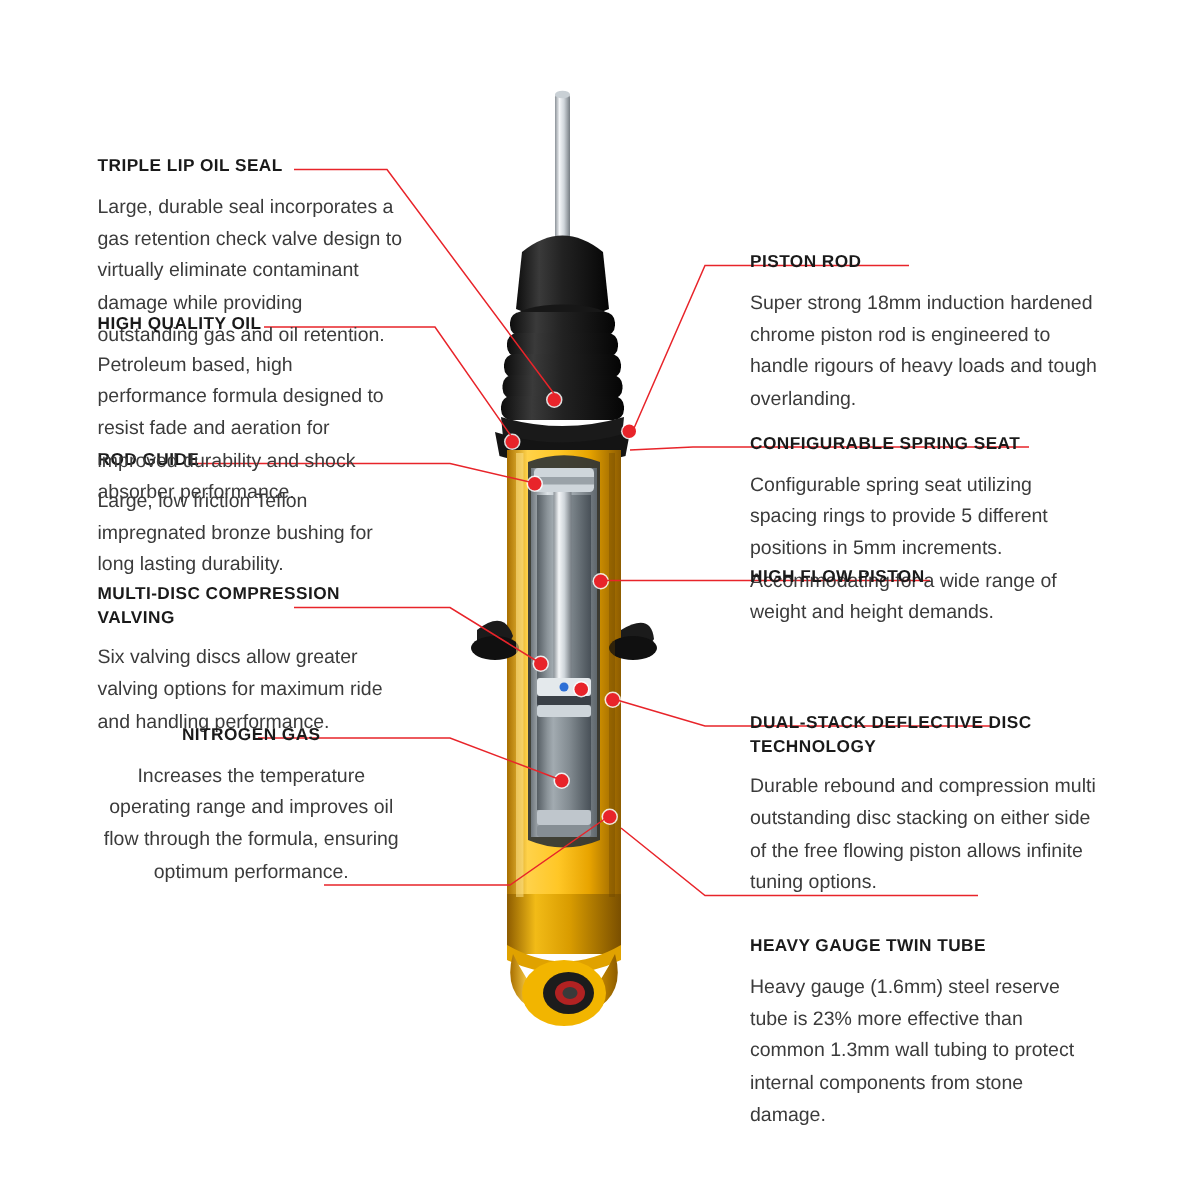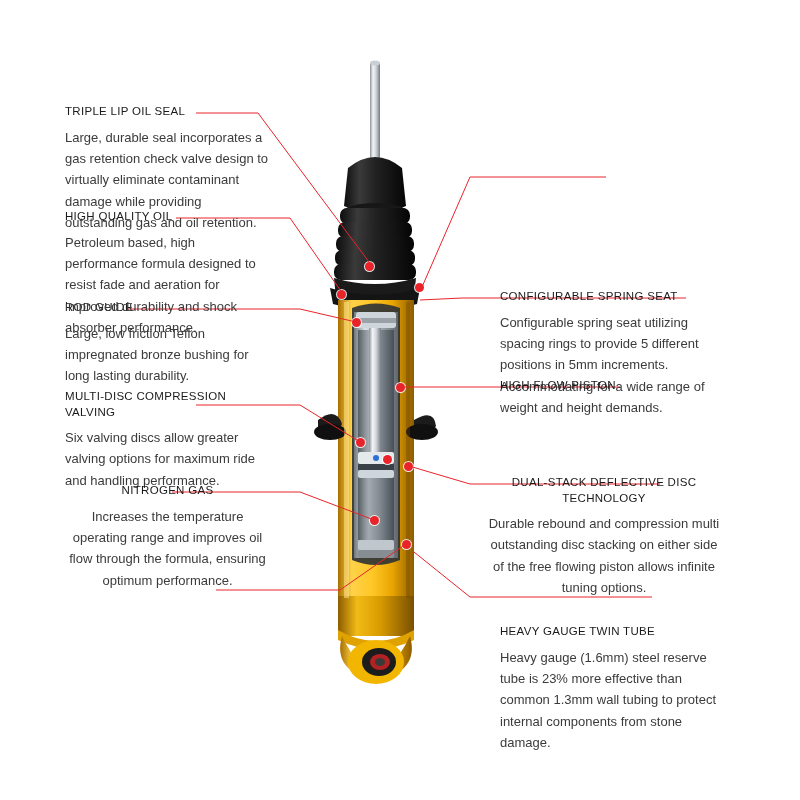--- a/index.html
+++ b/index.html
@@ -14,21 +14,21 @@
     background: #ffffff;
     font-family: "Liberation Sans", sans-serif;
     overflow: hidden;
   }
   .callout {
     position: absolute;
     width: 205px;
   }
   .callout .title {
     font-size: 11.5px;
-    font-weight: normal;
+    font-weight: bold;
     color: #1a1a1a;
     letter-spacing: 0.3px;
     line-height: 1.35;
     text-transform: uppercase;
     margin: 0 0 7px 0;
   }
   .callout .body {
     font-size: 13px;
     color: #3b3b3b;
     line-height: 1.65;
@@ -217,31 +217,35 @@
     <p class="title">MULTI-DISC COMPRESSION VALVING</p>
     <p class="body">Six valving discs allow greater valving options for maximum ride and handling performance.</p>
   </div>
 
   <div class="callout" style="left:65px; top:483px;text-align:center;">
     <p class="title">NITROGEN GAS</p>
     <p class="body">Increases the temperature operating range and improves oil flow through the formula, ensuring optimum performance.</p>
   </div>
 
 
+  <div class="callout" style="left:500px; top:168px; width:232px;">
+    <p class="title">PISTON ROD</p>
+    <p class="body">Super strong 18mm induction hardened chrome piston rod is engineered to handle rigours of heavy loads and tough overlanding.</p>
+  </div>
 
   <div class="callout" style="left:500px; top:289px; width:232px;">
     <p class="title">CONFIGURABLE SPRING SEAT</p>
     <p class="body">Configurable spring seat utilizing spacing rings to provide 5 different positions in 5mm increments. Accommodating for a wide range of weight and height demands.</p>
   </div>
 
   <div class="callout" style="left:500px; top:378px; width:232px;">
     <p class="title">HIGH FLOW PISTON</p>
   </div>
 
-  <div class="callout" style="left:488px; top:475px; width:232px;text-align:center;">
+  <div class="callout" style="left:500px; top:475px; width:232px;">
     <p class="title">DUAL-STACK DEFLECTIVE DISC TECHNOLOGY</p>
     <p class="body">Durable rebound and compression multi outstanding disc stacking on either side of the free flowing piston allows infinite tuning options.</p>
   </div>
 
   <div class="callout" style="left:500px; top:588px; width:232px;margin-top:36px;">
     <p class="title">HEAVY GAUGE TWIN TUBE</p>
     <p class="body">Heavy gauge (1.6mm) steel reserve tube is 23% more effective than common 1.3mm wall tubing to protect internal components from stone damage.</p>
   </div>
 
 </div>

